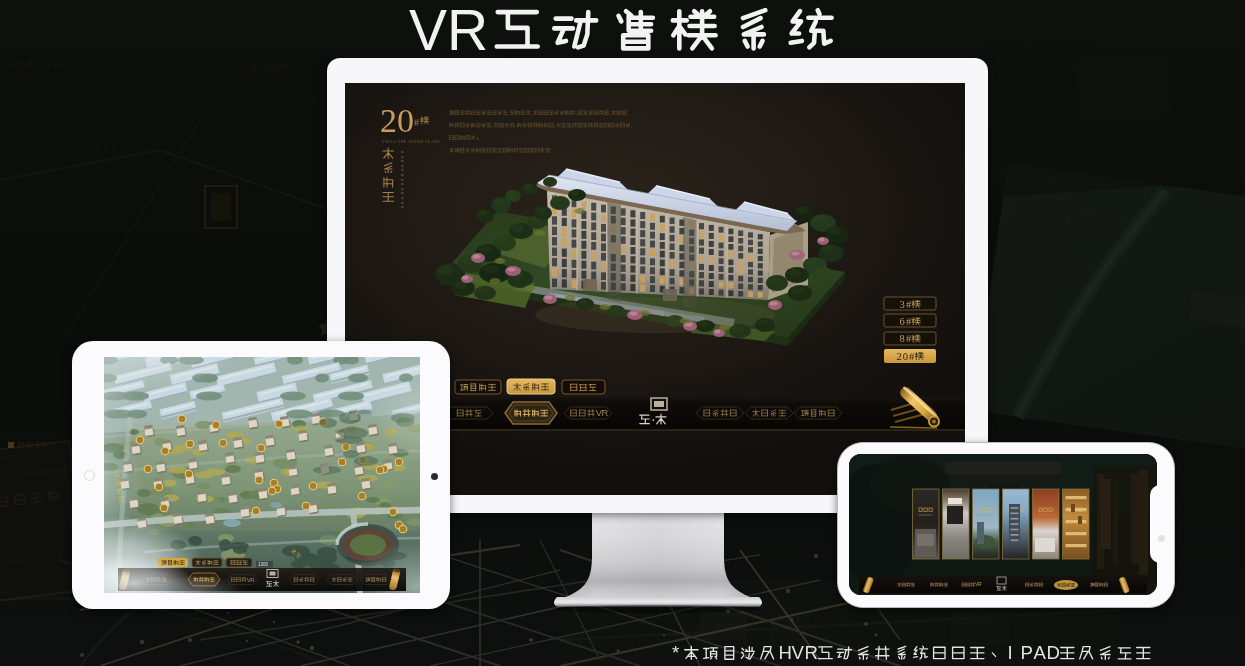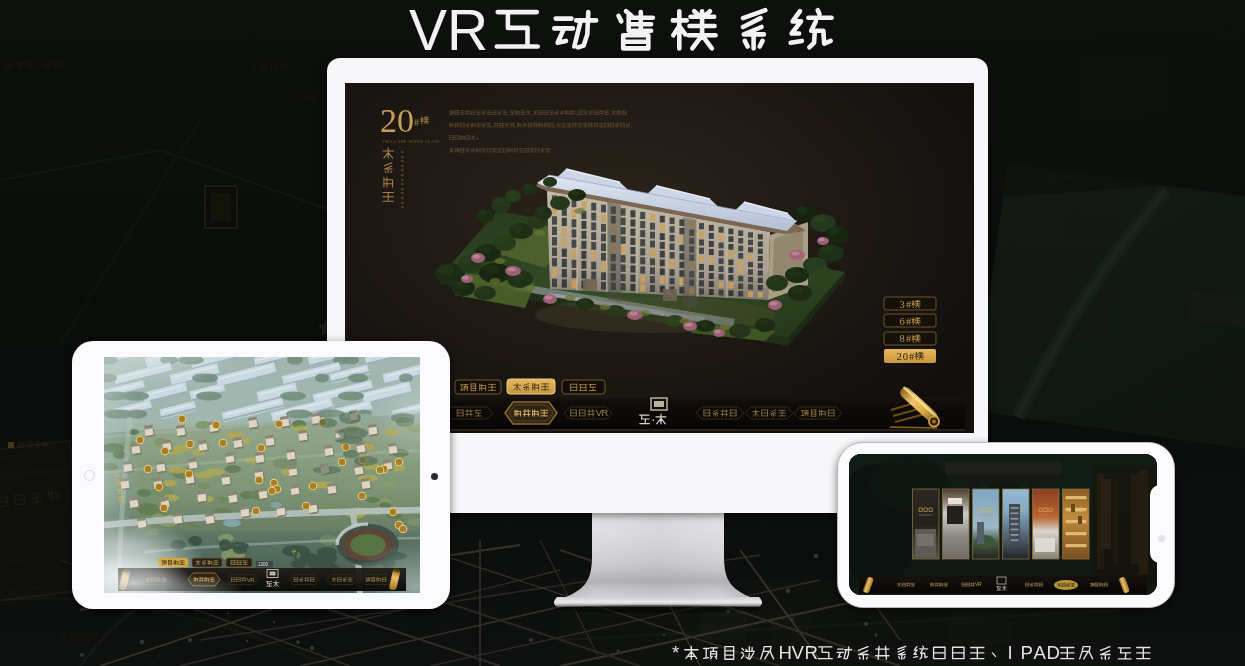--- a/index.html
+++ b/index.html
@@ -166,22 +166,22 @@
     <path d="M62,0 L194,0 L194,52 C194,76 201,86 228,95 L28,95 C55,86 62,76 62,52 Z" fill="url(#neckv)"></path>
 
     <path d="M27,92 L229,92 C233,96 233,100 229,101 L27,101 C23,100 23,96 27,92 Z" fill="url(#baseg)"></path>
     <path d="M27,99.5 L229,99.5 C231,100 231,101 229,101.5 L27,101.5 C25,101 25,100 27,99.5" fill="#97979b"></path>
     <ellipse cx="128" cy="104" rx="105" ry="4" fill="#000" opacity="0.35"></ellipse>
   </svg>
 
   <div class="abs" style="left:327px;top:58px;width:661px;height:455px;background:#f7f7f9;
        border-radius:13px;box-shadow:0 2px 8px rgba(0,0,0,0.5);"></div>
 
-  <div class="abs" id="mscreen" style="left:345px;top:83px;width:620px;height:350px;overflow:hidden;
-       background:radial-gradient(ellipse 420px 260px at 270px 130px,#2b241c 0%,#211b15 45%,#171310 80%,#120f0c 100%);padding-left:9px;">
+  <div class="abs" id="mscreen" style="left:345px;top:83px;width:620px;height:412px;overflow:hidden;
+       background:radial-gradient(ellipse 420px 260px at 270px 130px,#2b241c 0%,#211b15 45%,#171310 80%,#120f0c 100%);">
 <svg width="620" height="348" viewBox="0 0 620 348" style="position:absolute;left:0;top:0">
 <defs>
 <linearGradient id="mplat" x1="0" y1="0" x2="1" y2="1">
             <stop offset="0" stop-color="#273a1c"></stop>
             <stop offset="0.5" stop-color="#344c26"></stop>
             <stop offset="1" stop-color="#243619"></stop>
           </linearGradient>
 <linearGradient id="mroof" x1="0" y1="0" x2="0" y2="1">
             <stop offset="0" stop-color="#dfe6f2"></stop>
             <stop offset="1" stop-color="#b4bfd4"></stop>

